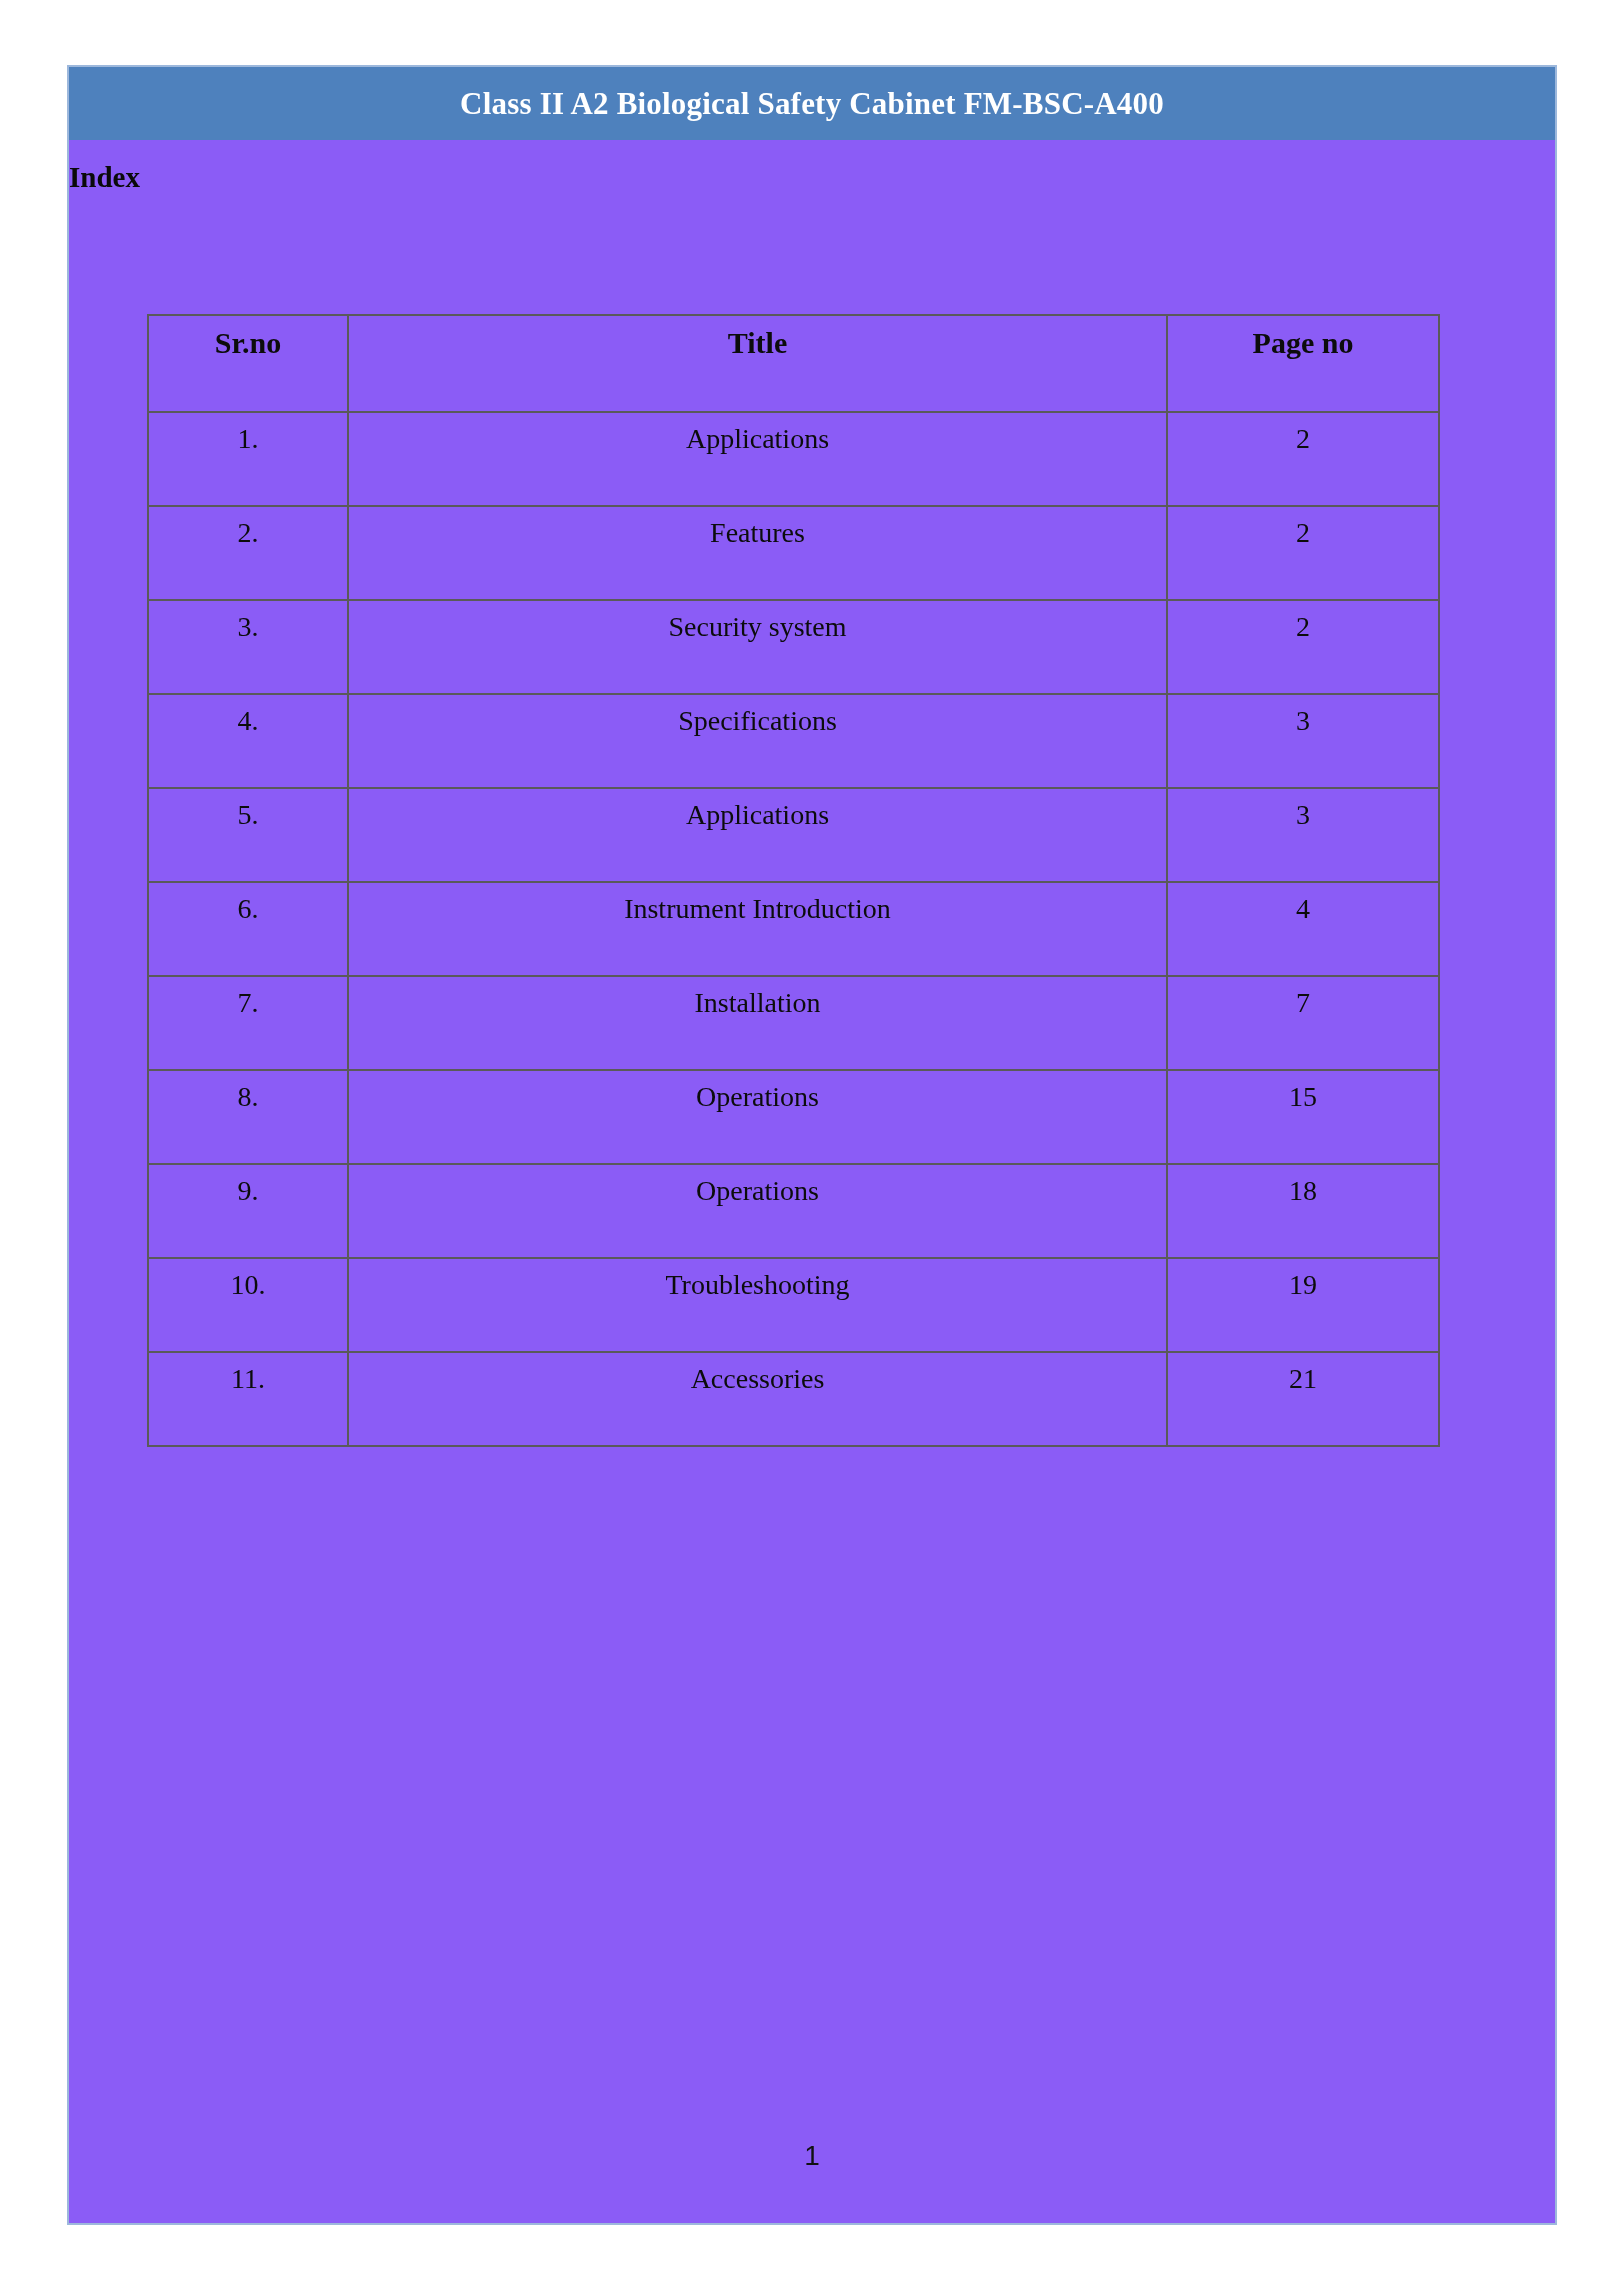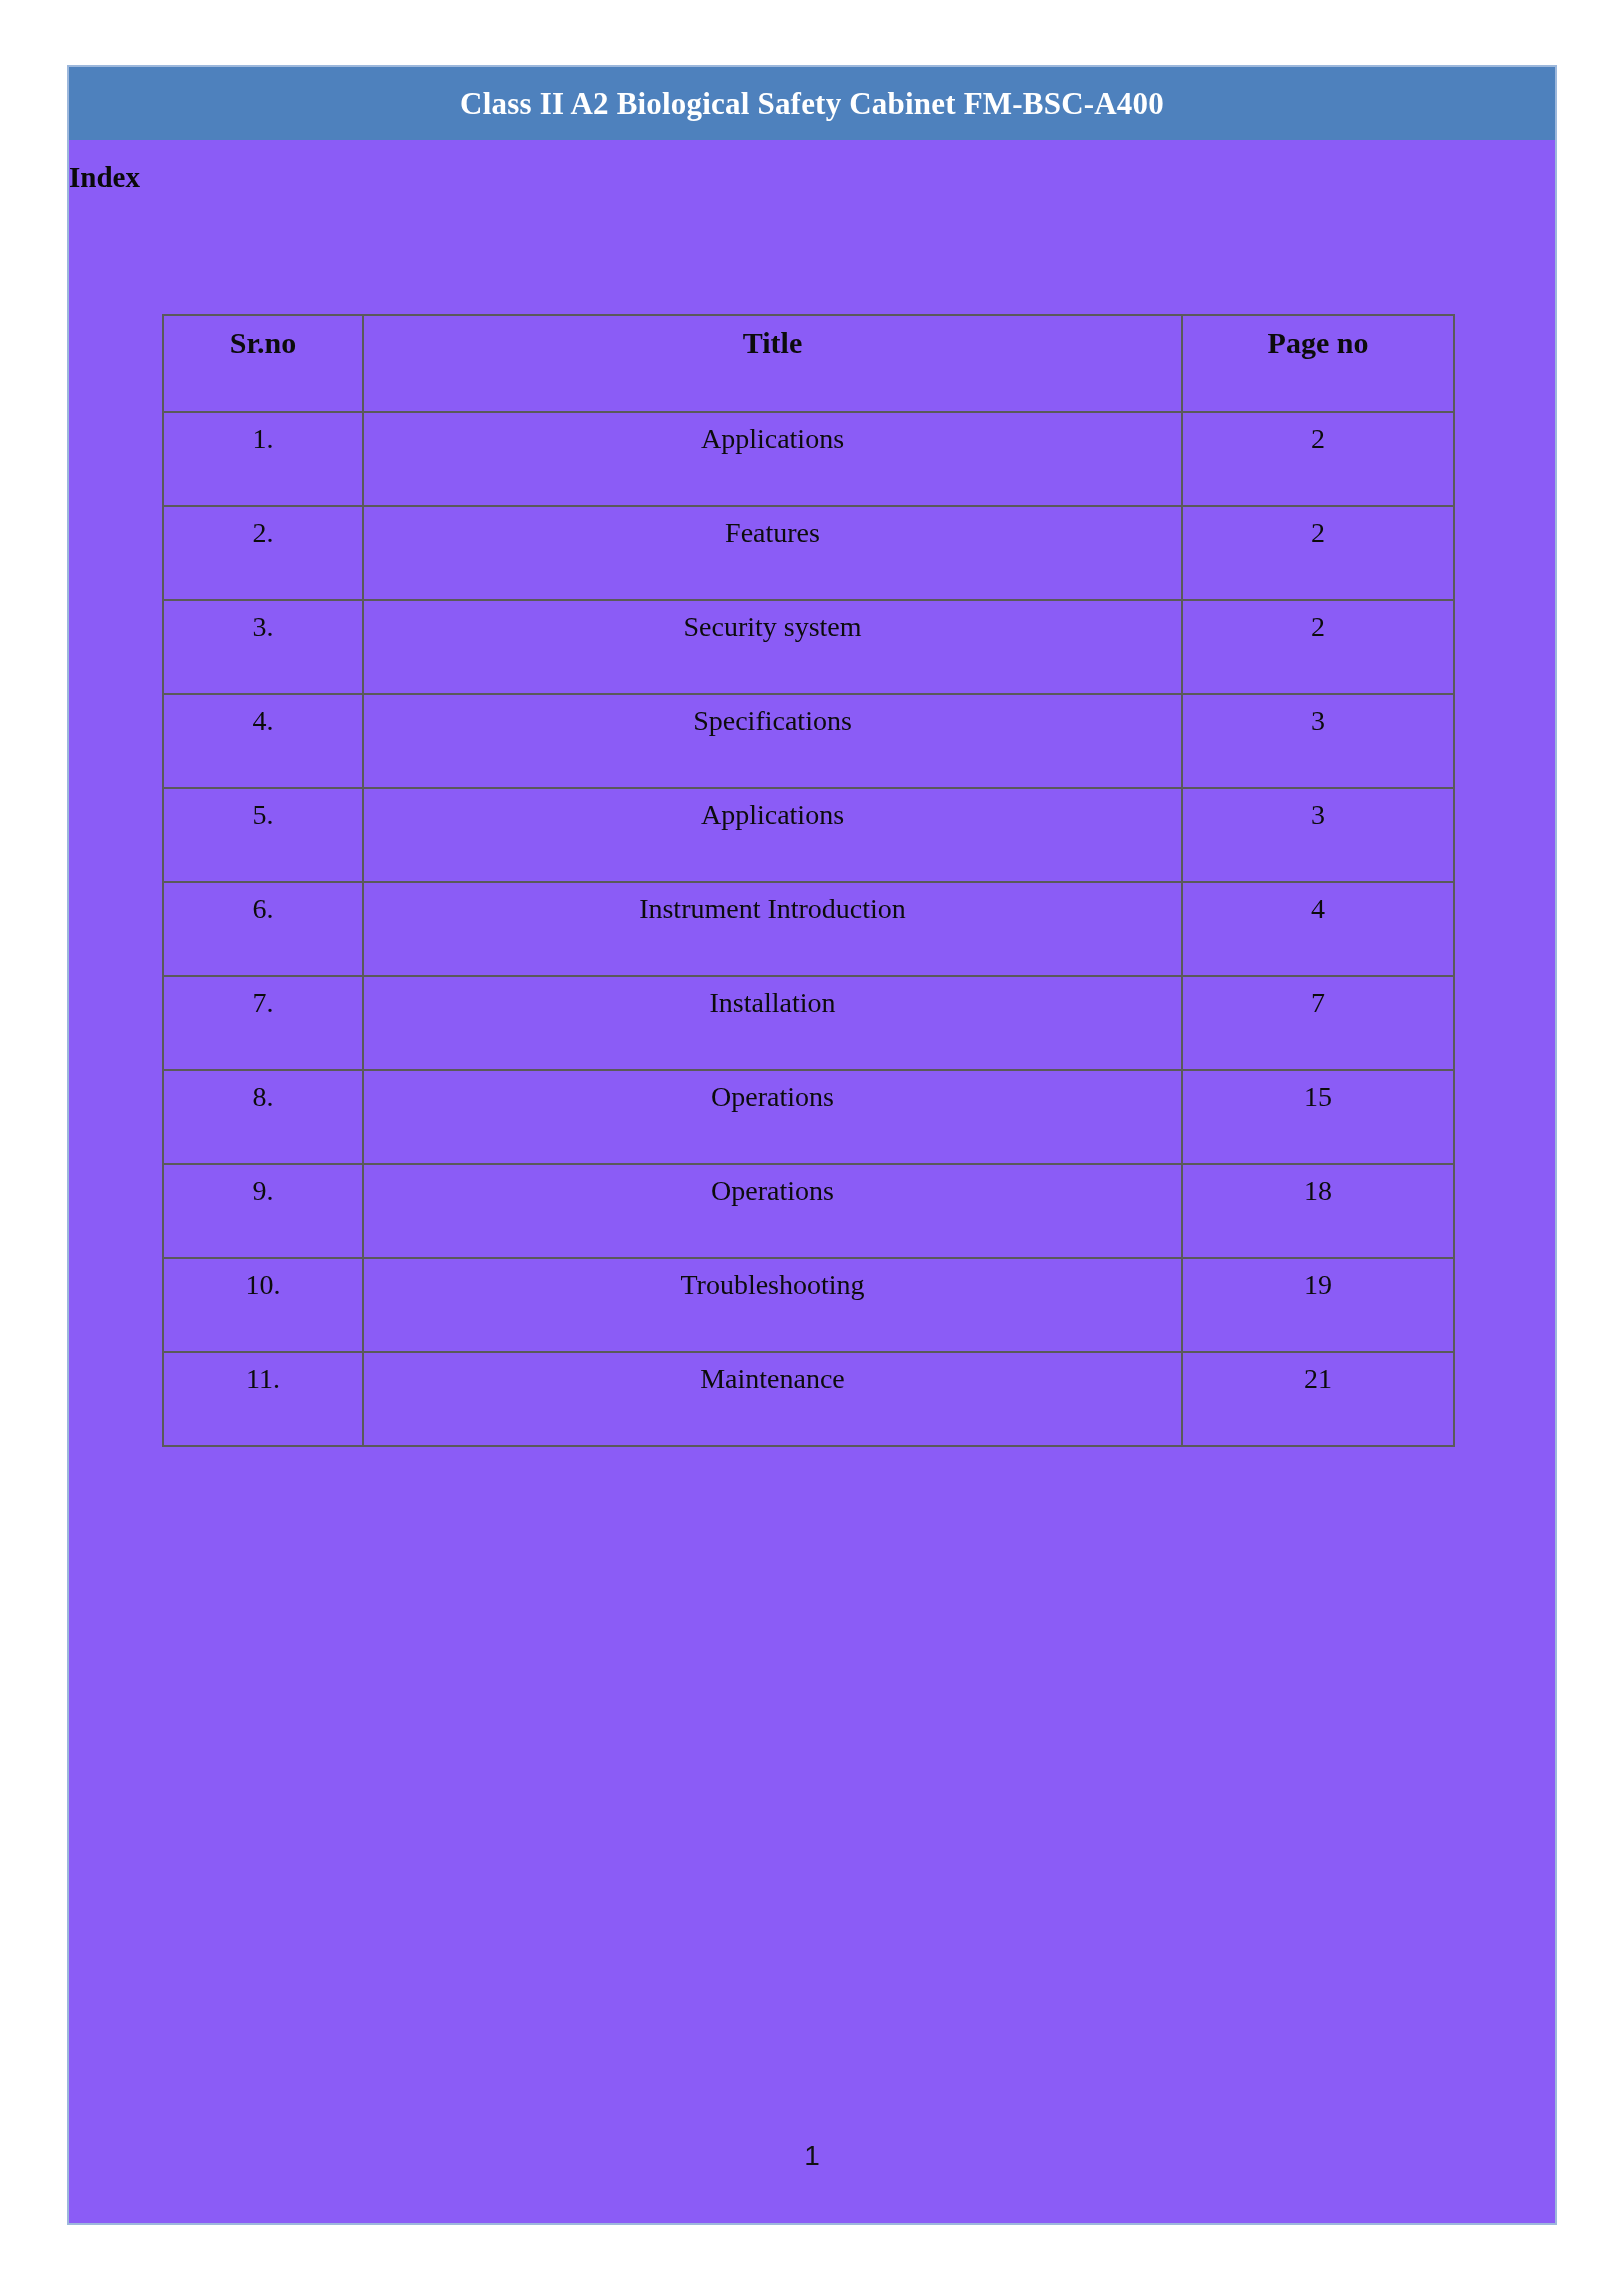--- a/index.html
+++ b/index.html
@@ -55,21 +55,21 @@
     width: 100%;
     font-family: "Liberation Serif", "DejaVu Serif", serif;
     font-weight: bold;
     font-size: 29px;
     color: #0a0a0a;
   }
 
   
   .table-wrap {
     position: absolute;
-    left: 93px;
+    left: 78px;
     top: 247px;
     width: 1148px;
   }
   table.index-table {
     border-collapse: collapse;
     width: 100%;
     table-layout: fixed;
   }
   table.index-table td,
   table.index-table th {
@@ -176,21 +176,21 @@
             <td>Operations</td>
             <td>18</td>
           </tr>
           <tr>
             <td>10.</td>
             <td>Troubleshooting</td>
             <td>19</td>
           </tr>
           <tr>
             <td>11.</td>
-            <td>Maintenance</td>
+            <td>Accessories</td>
             <td>21</td>
           </tr>
         </tbody>
     </table>
   </div>
 
   <div class="footer-page">1</div>
 
 </div>
 

